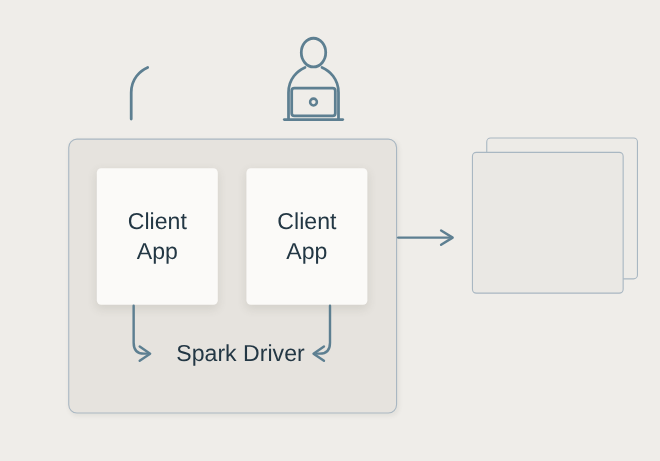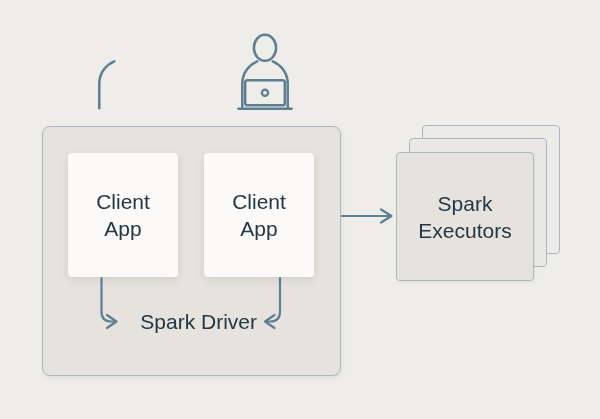--- a/index.html
+++ b/index.html
@@ -4,20 +4,21 @@
 <style>
   html, body { margin: 0; padding: 0; }
   body {
     width: 600px; height: 419px; overflow: hidden;
     font-family: "Liberation Sans", sans-serif;
     background: var(--background, #efede9);
   }
   .canvas {
     position: relative; width: 508px; height: 419px;
     background: var(--background, #efede9);
+    margin-left: 20px;
   }
   .person {
     position: absolute; top: 31px; width: 58px; height: 81px;
     color: var(--accent-stroke, #5d7f91);
   }
   .person svg { width: 100%; height: 100%; display: block; }
   .person-1 { left: 93px; }
   .person-2 { left: 236px; }
   .driver-box {
     position: absolute; left: 42px; top: 126px;
@@ -108,23 +109,20 @@
     <span class="label">Client App</span>
   </div>
   <div class="client-app client-app-2">
     <span class="label">Client App</span>
   </div>
 
   <div class="driver-label">Spark Driver</div>
 
   <div class="exec-box exec-back"></div>
   <div class="exec-box exec-mid"></div>
-  <div class="exec-box exec-front">
-    <span class="label">Spark Executors</span>
-  </div>
 
   <svg class="overlay" viewBox="0 0 600 419">
     <path d="M101.5 278 L101.5 311.5 Q101.5 321.5 111 321.5 L113.5 321.5"></path>
     <polyline points="107,315 116.5,321.5 107,328"></polyline>
     <path d="M280 278 L280 311.5 Q280 321.5 270.5 321.5 L268 321.5"></path>
     <polyline points="274.5,315 265,321.5 274.5,328"></polyline>
     <path d="M342 216 L388 216"></path>
     <polyline points="381,209.5 391.5,216 381,222.5"></polyline>
   </svg>
 

